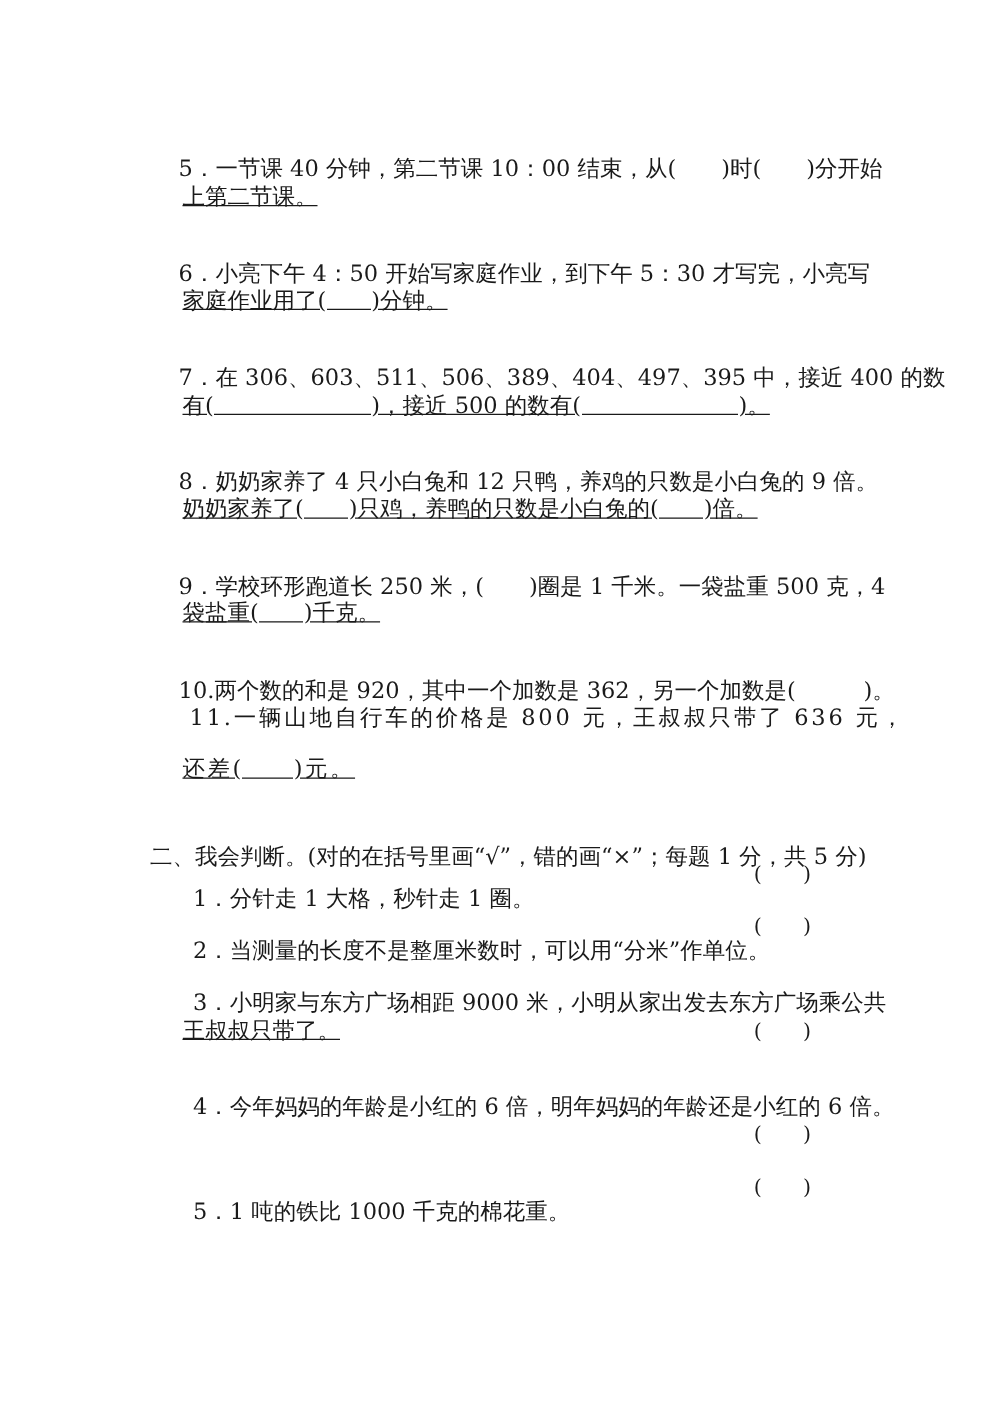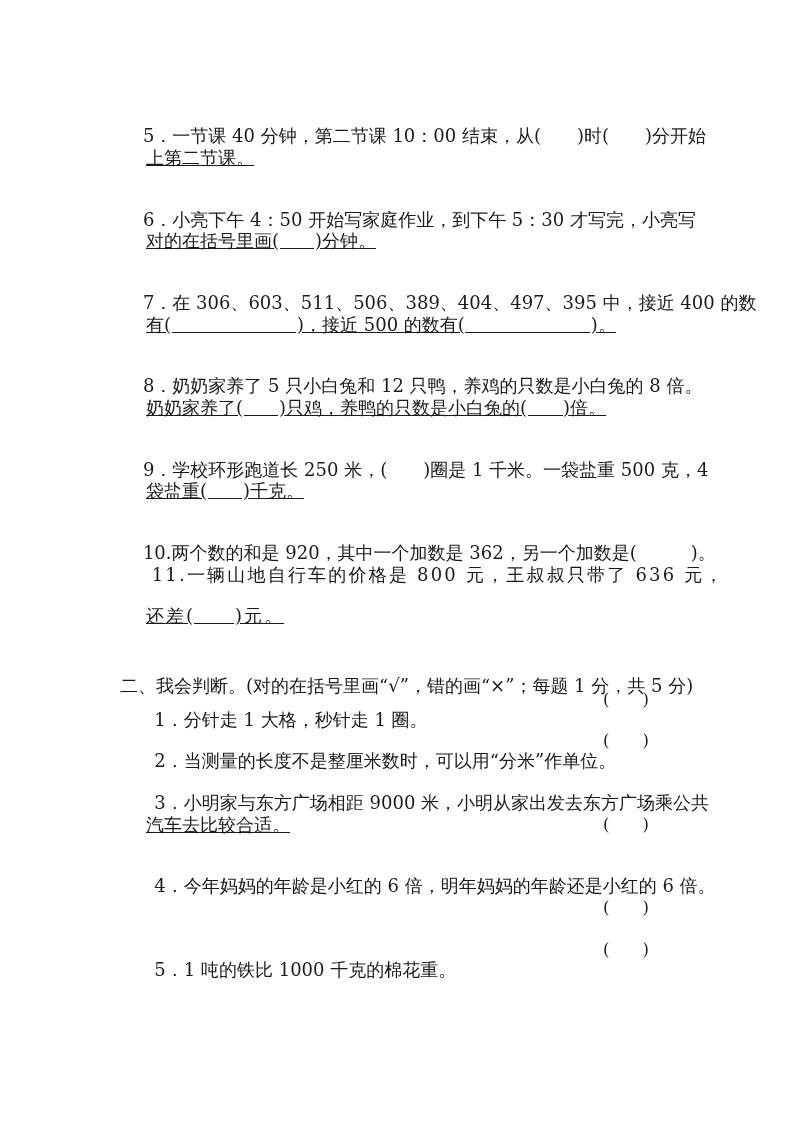--- a/index.html
+++ b/index.html
@@ -32,33 +32,33 @@
   <div class="line first" style="top:106px">
     <span class="num">5．</span><span>一节课 40 分钟，第二节课 10：00 结束，从(　　)时(　　)分开始</span>
   </div>
   <div class="line cont" style="top:148px">上第二节课。</div>
 </div>
 
 <div>
   <div class="line first" style="top:190px">
     <span class="num">6．</span><span>小亮下午 4：50 开始写家庭作业，到下午 5：30 才写完，小亮写</span>
   </div>
-  <div class="line cont" style="top:231px">对的在括号里画(　　)分钟。</div>
+  <div class="line cont" style="top:231px">家庭作业用了(　　)分钟。</div>
 </div>
 
 <div>
   <div class="line first" style="top:273px">
     <span class="num">7．</span><span>在 306、603、511、506、389、404、497、395 中，接近 400 的数</span>
   </div>
   <div class="line cont" style="top:315px">有(　　　　　　　)，接近 500 的数有(　　　　　　　)。</div>
 </div>
 
 <div>
   <div class="line first" style="top:356px">
-    <span class="num">8．</span><span>奶奶家养了 5 只小白兔和 12 只鸭，养鸡的只数是小白兔的 8 倍。</span>
+    <span class="num">8．</span><span>奶奶家养了 4 只小白兔和 12 只鸭，养鸡的只数是小白兔的 9 倍。</span>
   </div>
   <div class="line cont" style="top:398px">奶奶家养了(　　)只鸡，养鸭的只数是小白兔的(　　)倍。</div>
 </div>
 
 <div>
   <div class="line first" style="top:440px">
     <span class="num">9．</span><span>学校环形跑道长 250 米，(　　)圈是 1 千米。一袋盐重 500 克，4</span>
   </div>
   <div class="line cont" style="top:481px">袋盐重(　　)千克。</div>
 </div>
@@ -90,21 +90,21 @@
     <div class="line first" style="top:731px">
       <span class="num">2．</span><span>当测量的长度不是整厘米数时，可以用“分米”作单位。</span>
     </div>
     <div class="paren" style="top:731px">(　　)</div>
   </div>
 
   <div>
     <div class="line first" style="top:773px">
       <span class="num">3．</span><span>小明家与东方广场相距 9000 米，小明从家出发去东方广场乘公共</span>
     </div>
-    <div class="line cont" style="top:815px">汽车去比较合适。</div>
+    <div class="line cont" style="top:815px">王叔叔只带了。</div>
     <div class="paren" style="top:815px">(　　)</div>
   </div>
 
   <div>
     <div class="line first" style="top:856px">
       <span class="num">4．</span><span>今年妈妈的年龄是小红的 6 倍，明年妈妈的年龄还是小红的 6 倍。</span>
     </div>
     <div class="paren" style="top:898px">(　　)</div>
   </div>
 

